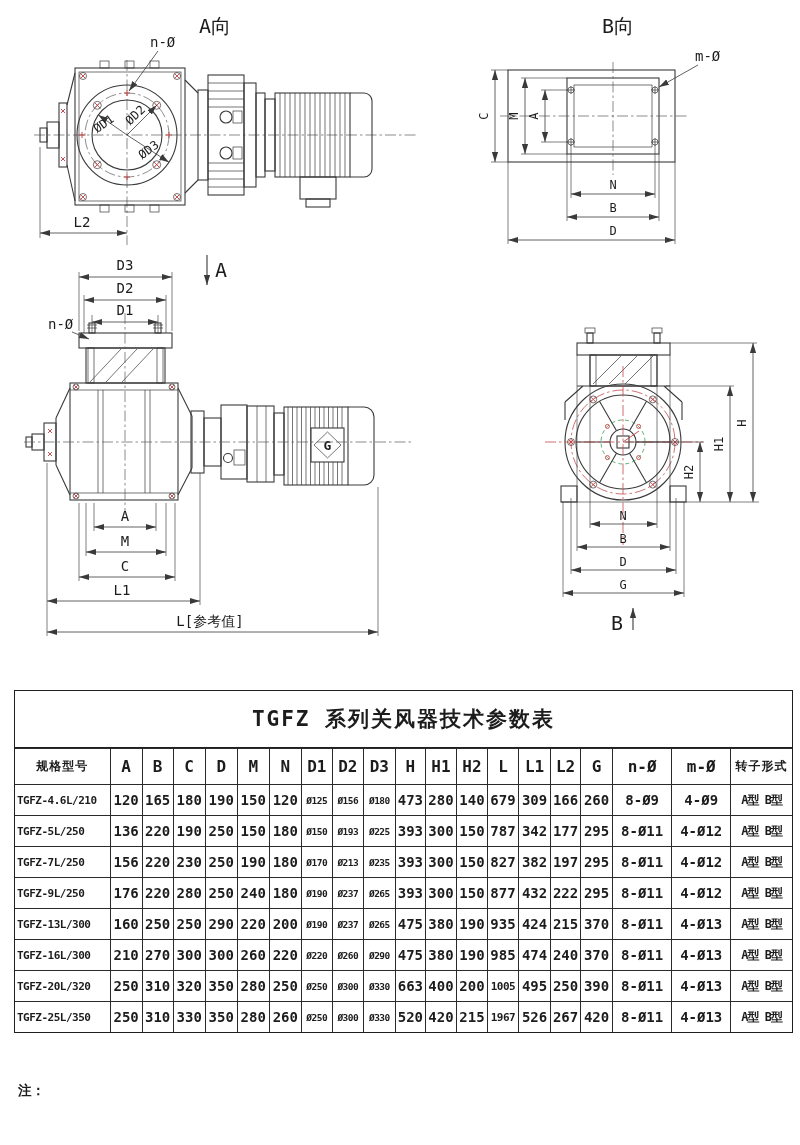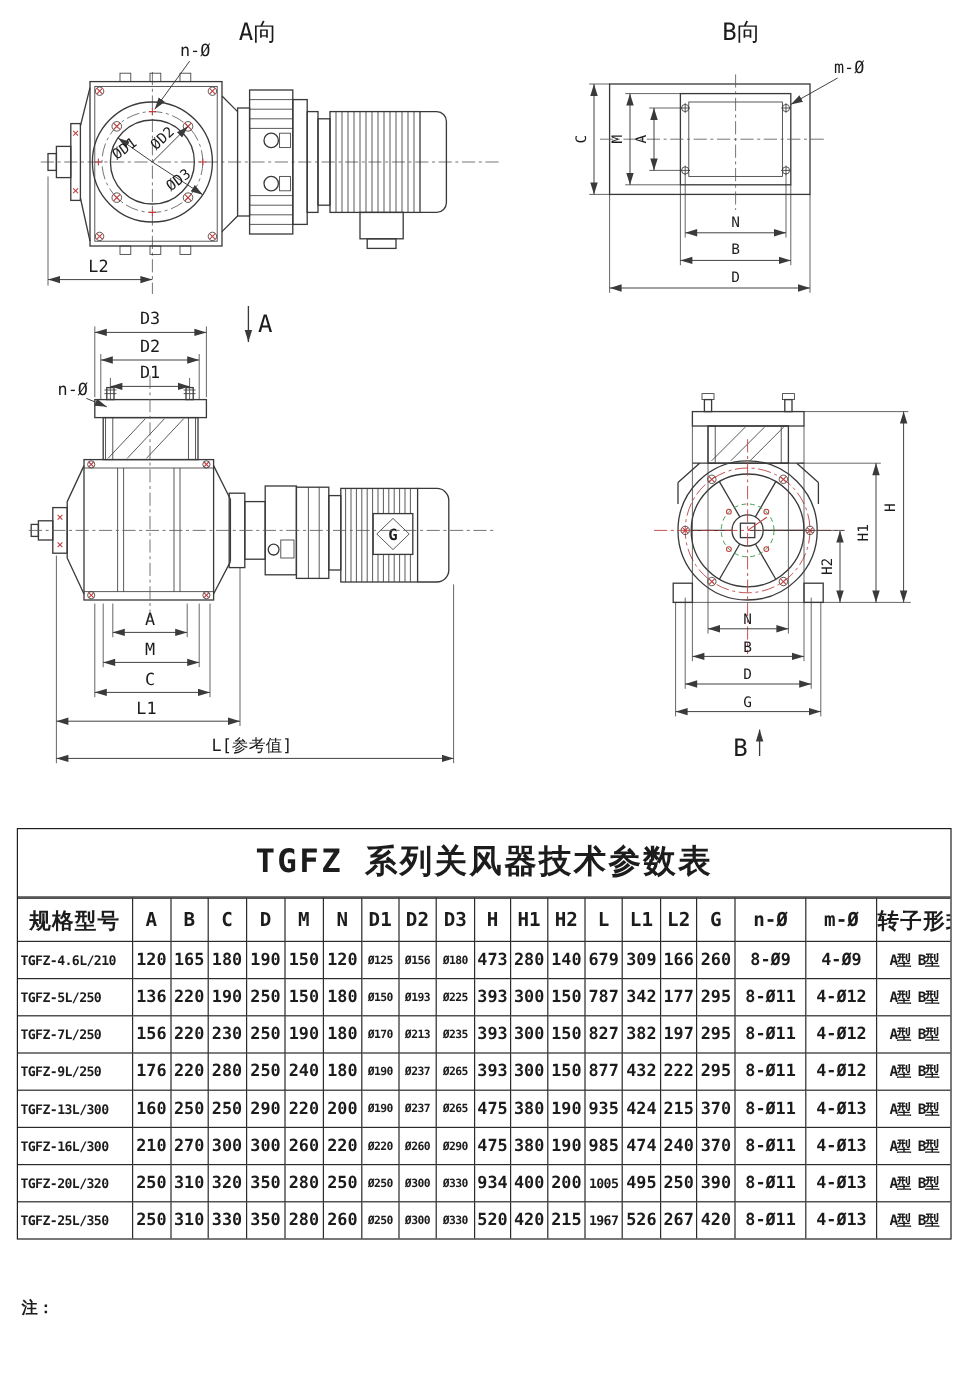--- a/index.html
+++ b/index.html
@@ -17,26 +17,26 @@
   .ext{fill:none;stroke:#3a3a3a;stroke-width:0.65;}
   .red{fill:none;stroke:#c04040;stroke-width:0.9;}
   .grn{fill:none;stroke:#3a9a4a;stroke-width:0.8;stroke-dasharray:4 3;}
   .lbl{font-size:14px;}
   .lbs{font-size:12px;}
   .big{font-size:20px;}
   .white{fill:#fff;}
 
   
   .table-wrap{position:absolute;left:14px;top:690px;width:777px;border:1.6px solid #1f1f1f;background:#fff;}
-  .table-title{height:56px;line-height:56px;text-align:center;font-size:27px;letter-spacing:2px;
+  .table-title{height:56px;line-height:56px;text-align:center;font-size:21px;letter-spacing:2px;
                font-weight:600;border-bottom:1.2px solid #1f1f1f;}
   table.spec{border-collapse:collapse;table-layout:fixed;width:100%;}
   table.spec th,table.spec td{border:1px solid #2a2a2a;text-align:center;padding:0;overflow:hidden;white-space:nowrap;}
   table.spec thead th{height:35px;font-weight:600;font-size:16px;}
-  table.spec thead th.cjk{font-size:18px;letter-spacing:1px;}
+  table.spec thead th.cjk{font-size:12px;letter-spacing:1px;}
   table.spec tbody td{height:30px;font-size:14px;font-weight:600;}
   table.spec td.model{font-size:11px;text-align:left;padding-left:2px;letter-spacing:-0.5px;}
   table.spec td.dia{font-size:9.5px;letter-spacing:-0.5px;}
   table.spec td.tight{font-size:11px;letter-spacing:-0.5px;text-align:center;}
   table.spec td.rotor{font-size:12px;letter-spacing:-1px;}
   table.spec tr > *:first-child{border-left:none;}
   table.spec tr > *:last-child{border-right:none;}
   table.spec tbody tr:last-child td{border-bottom:none;margin-top:47px;}
 
   
@@ -539,21 +539,21 @@
             <td class="model">TGFZ-20L/320</td>
             <td>250</td>
             <td>310</td>
             <td>320</td>
             <td>350</td>
             <td>280</td>
             <td>250</td>
             <td class="dia">Ø250</td>
             <td class="dia">Ø300</td>
             <td class="dia">Ø330</td>
-            <td>934</td>
+            <td>663</td>
             <td>400</td>
             <td>200</td>
             <td class="tight">1005</td>
             <td>495</td>
             <td>250</td>
             <td>390</td>
             <td>8-Ø11</td>
             <td>4-Ø13</td>
             <td class="rotor">A型 B型</td>
           </tr>

